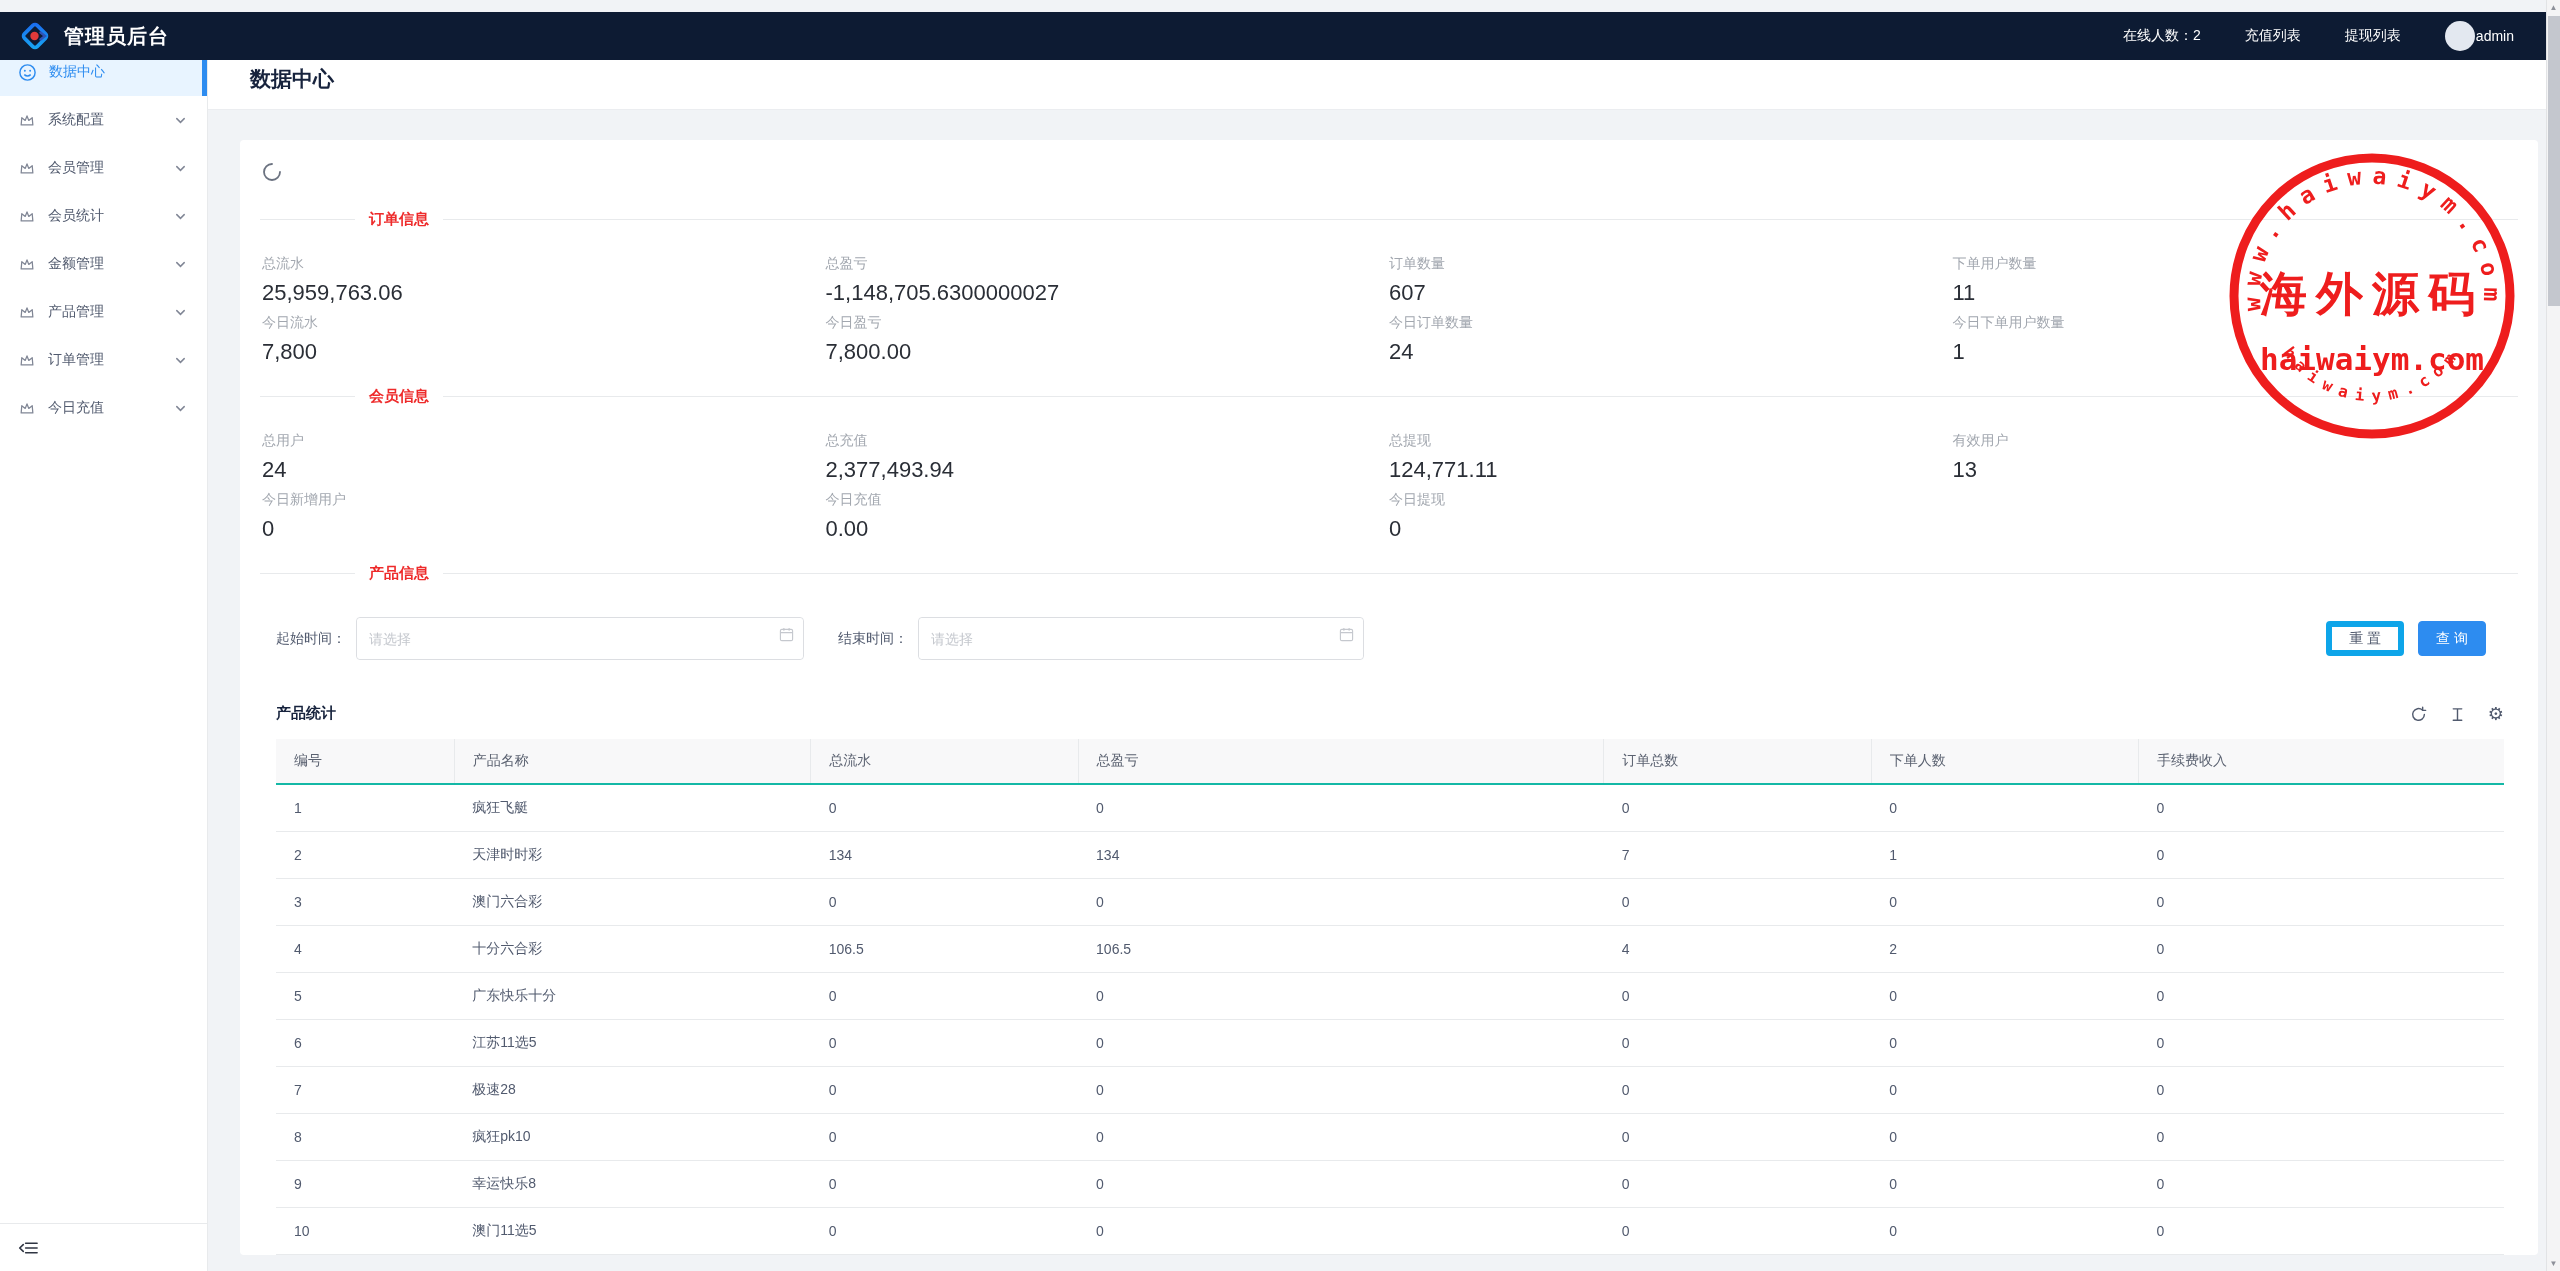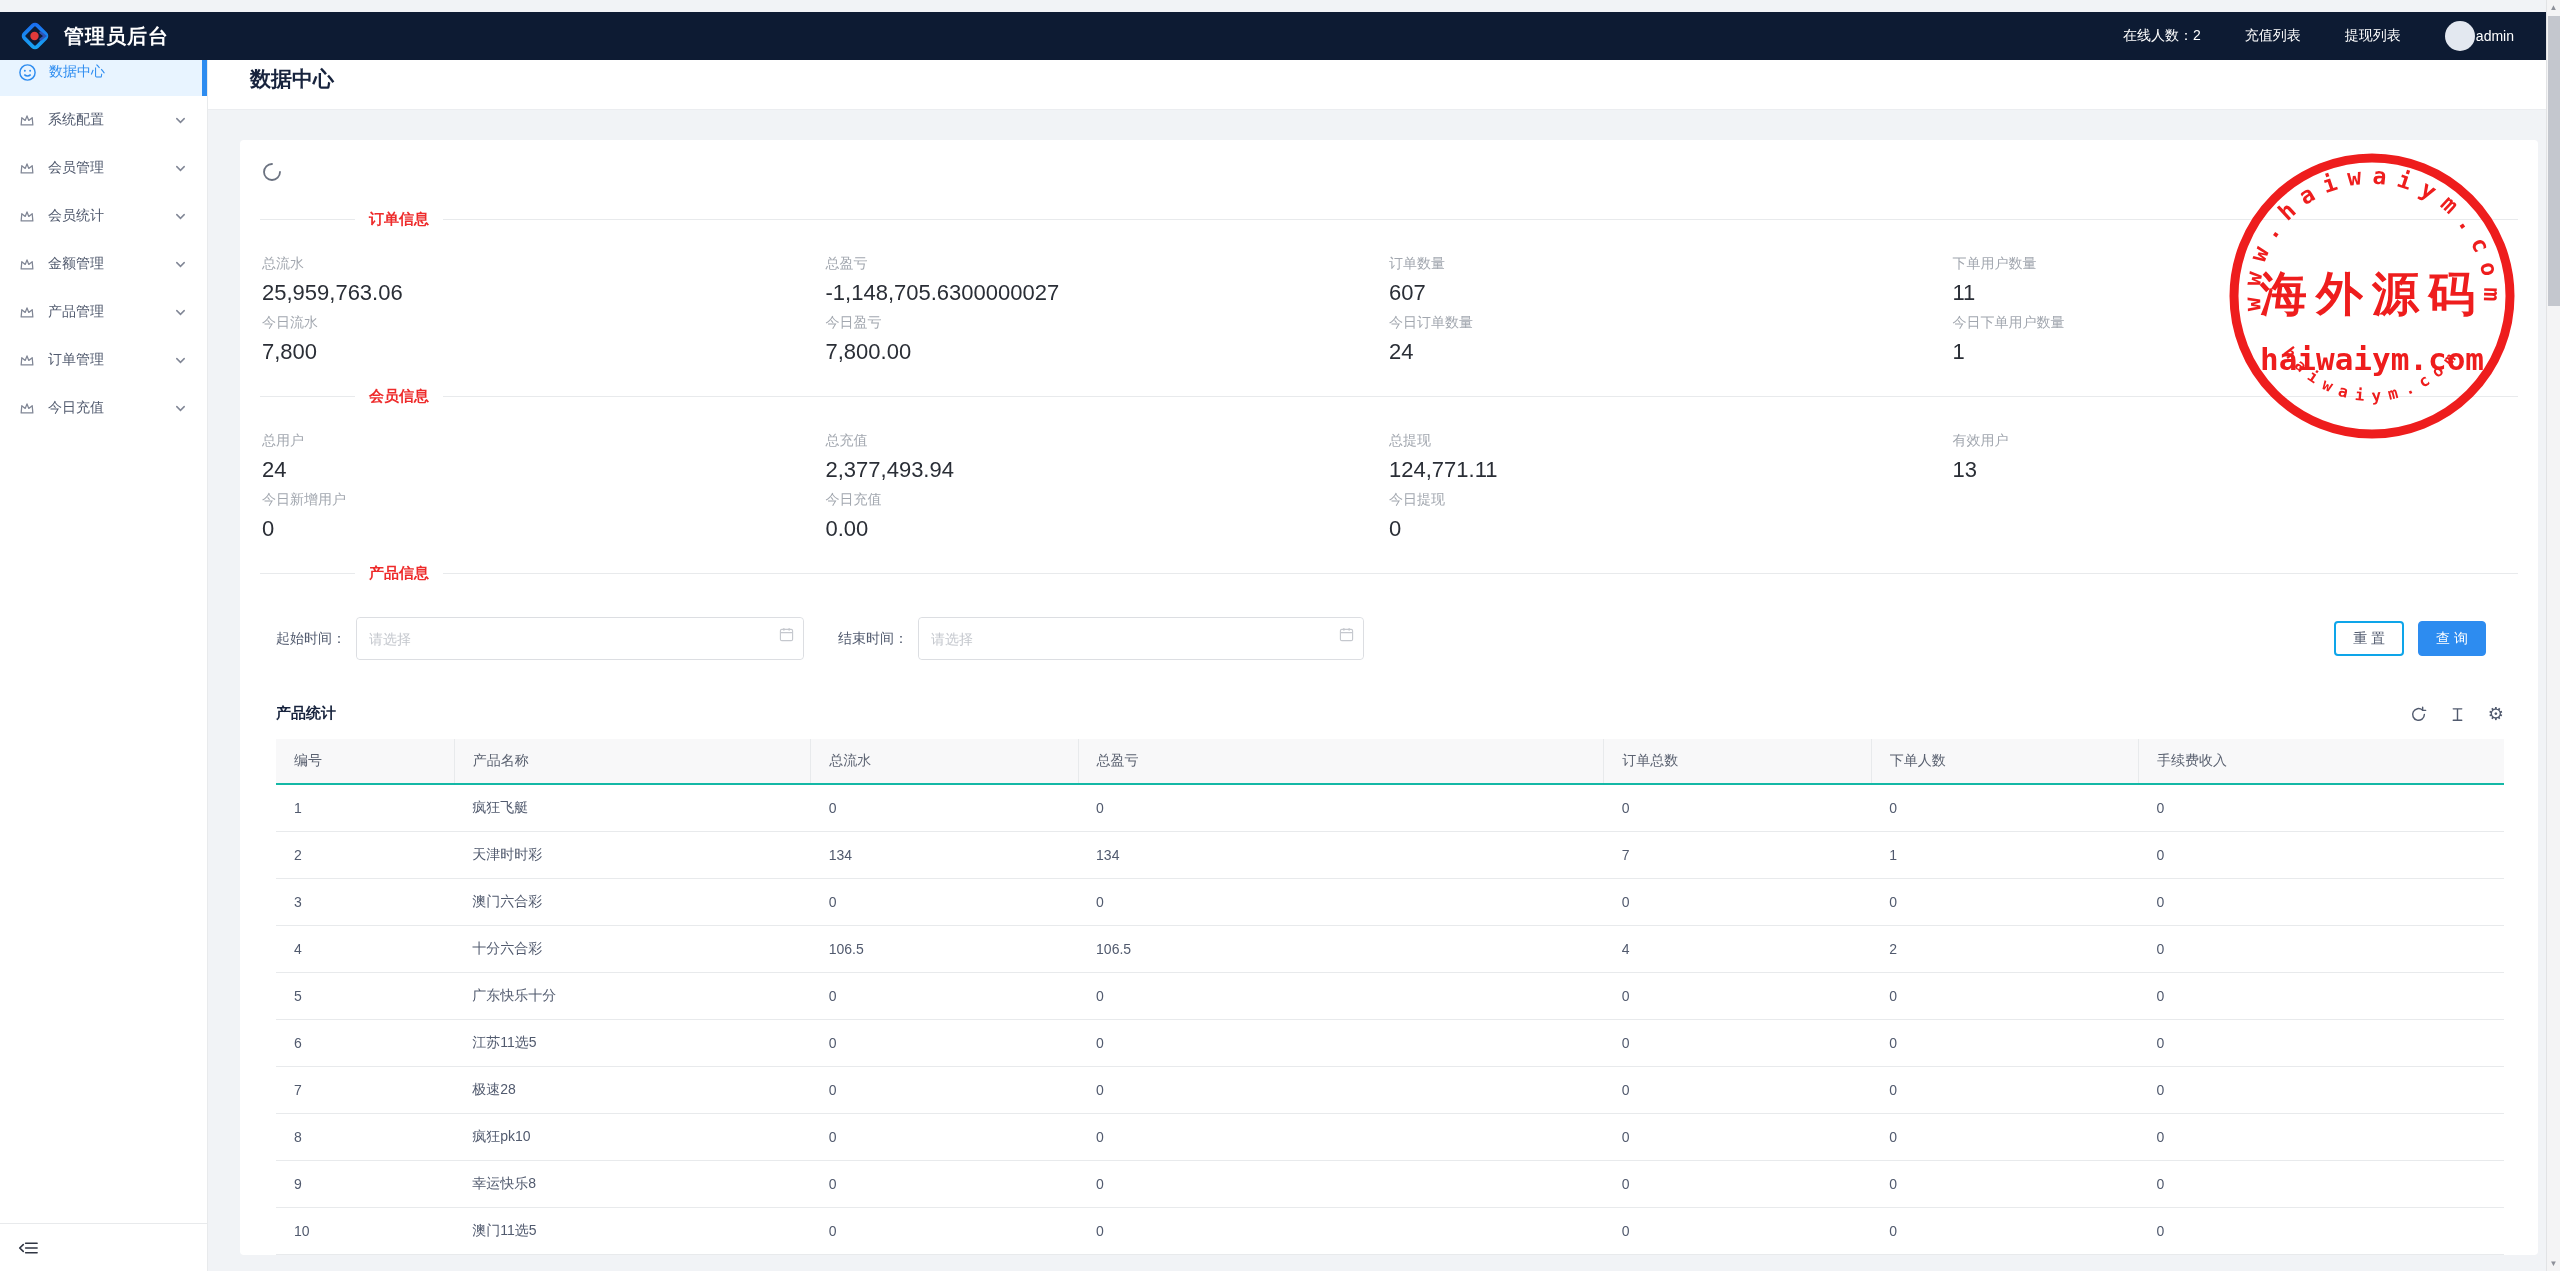--- a/index.html
+++ b/index.html
@@ -55,21 +55,21 @@
   .filter-label { font-size:14px; color:#515a6e; margin-right:10px; }
   .date-box { position:relative; width:448px; height:43px; border:1px solid #dcdee2; border-radius:4px; background:#fff; }
   .date-box input { width:100%; height:100%; border:none; outline:none; border-radius:4px;
     padding:0 32px 0 12px; font-size:14px; color:#515a6e; font-family:inherit; }
   .date-box input::placeholder { color:#c5c8ce; }
   .date-box .cal { position:absolute; right:9px; top:9px; }
   .filter-gap { width:34px; }
   .filter-actions { margin-left:auto; margin-right:16px; display:flex; gap:14px; }
   .btn { height:35px; padding:0 17px; border-radius:4px; font-size:14px; cursor:pointer;
     font-family:inherit; }
-  .btn-default { background:#ffffff; border:2px solid #0ea5e9; color:#515a6e;text-align:right; }
+  .btn-default { background:#ffffff; border:6px solid #0ea5e9; color:#515a6e;text-align:right; }
   .btn-primary { background:#2d8cf0; border:1px solid #2d8cf0; color:#ffffff; }
 
   .table-block { margin:44px 14px 0 16px; }
   .table-head-row { display:flex; align-items:flex-end; }
   .table-title { font-size:15px; color:#17233d; font-weight:600; }
   .table-tools { margin-left:auto; display:flex; align-items:center; gap:22px; }
   .tool { cursor:pointer; display:flex; color:#515a6e; font-size:18px; line-height:1; }
   table { width:100%; border-collapse:collapse; table-layout:fixed; margin-top:16px; }
   thead th { background:#f8f8f9; text-align:left; font-weight:400; font-size:14px; color:#5a6170;
     padding:13px 8px 13px 18px; border-right:1px solid #e8eaec; border-bottom:2px solid #14b8a6; }

